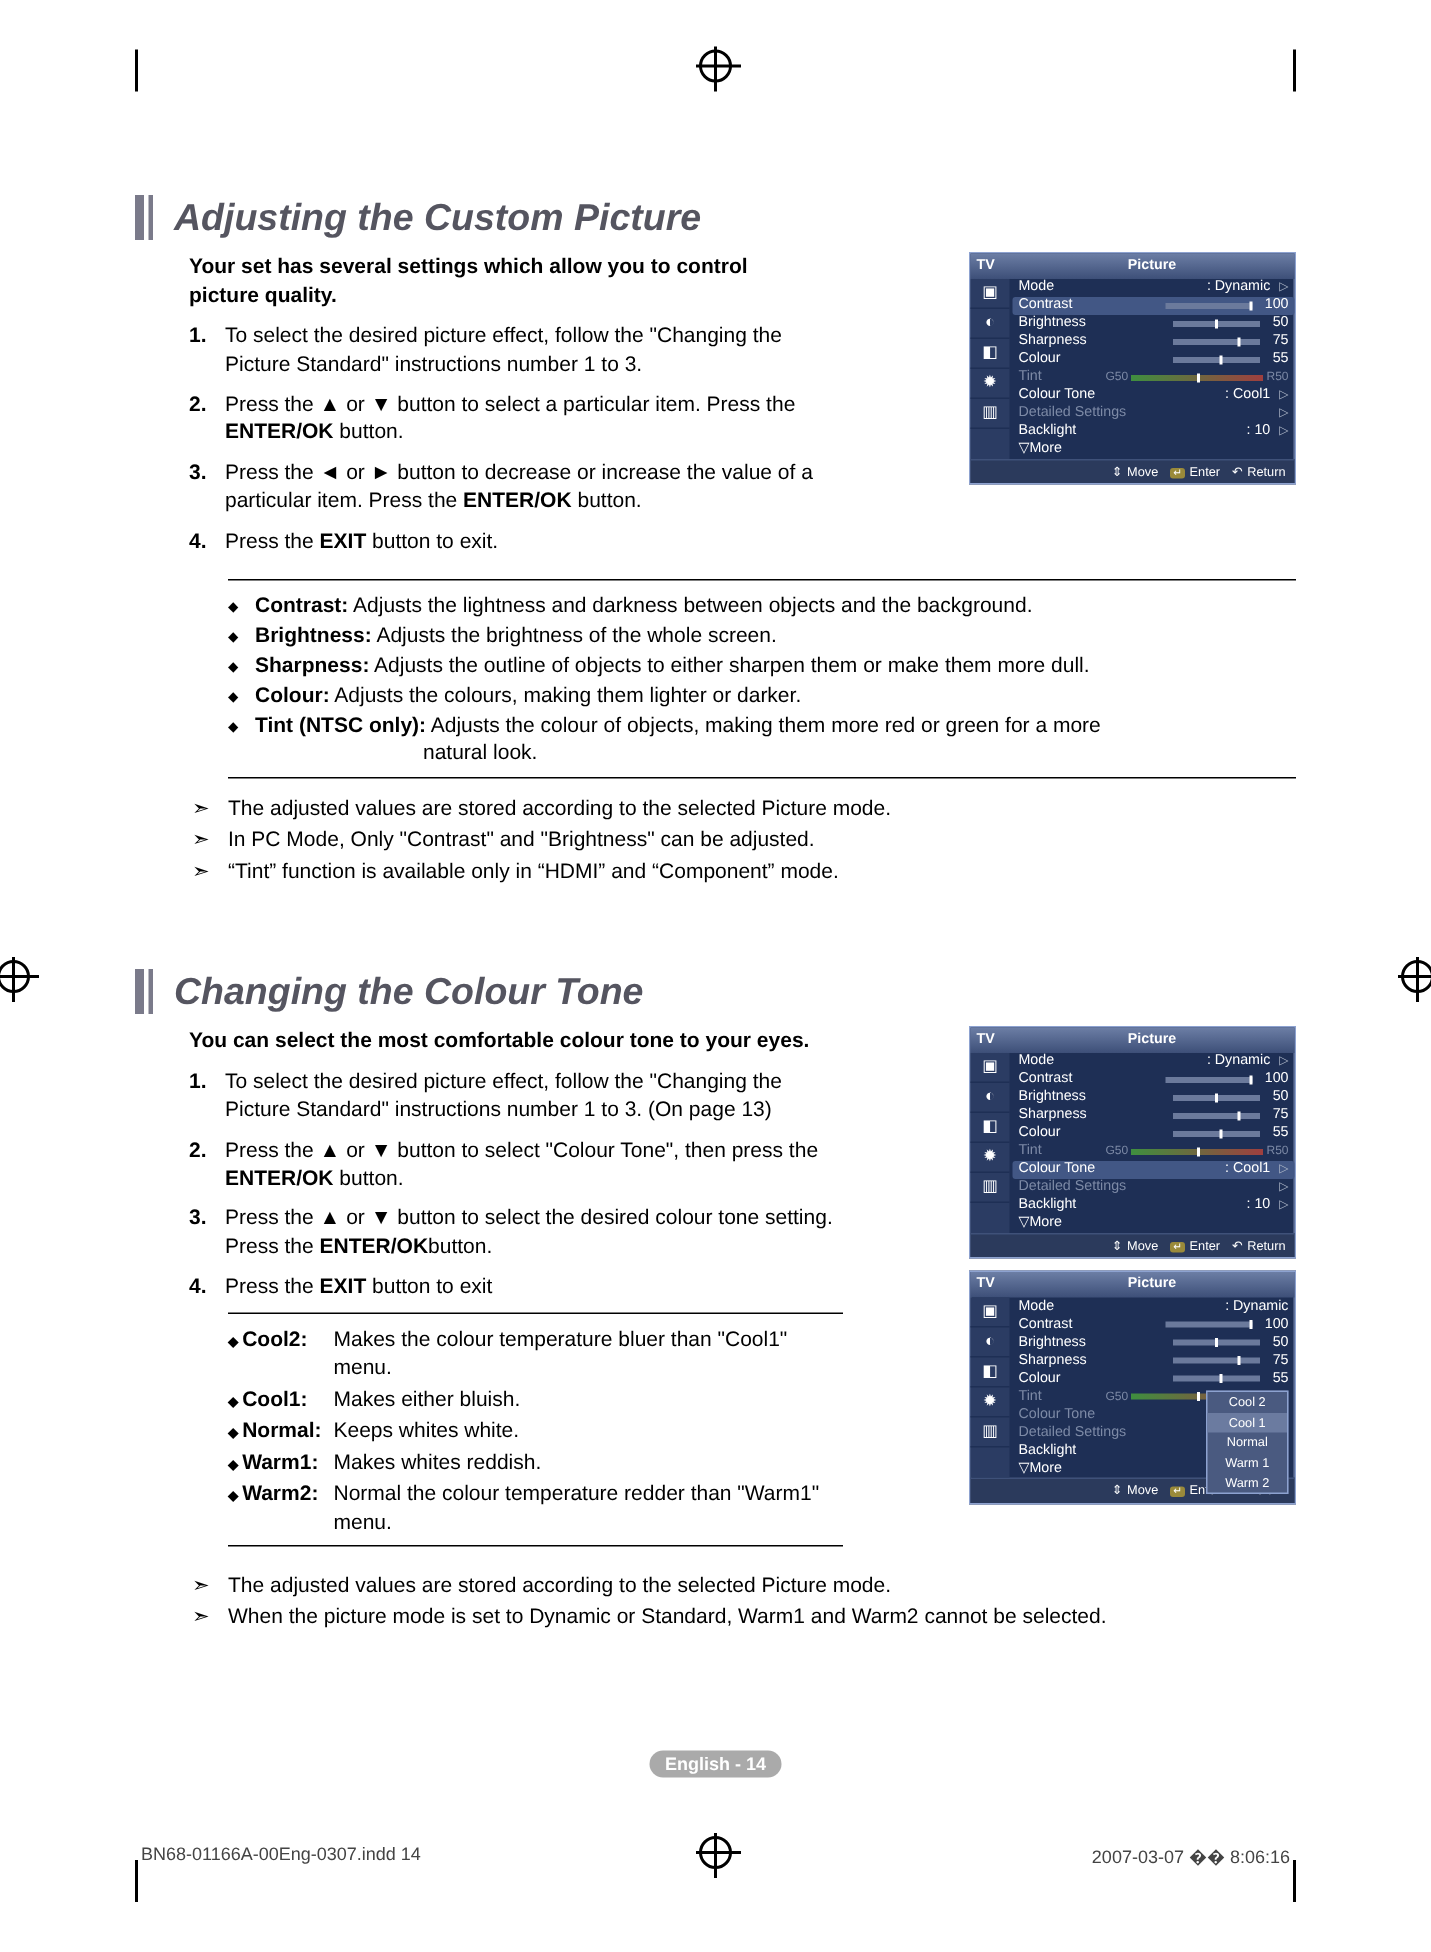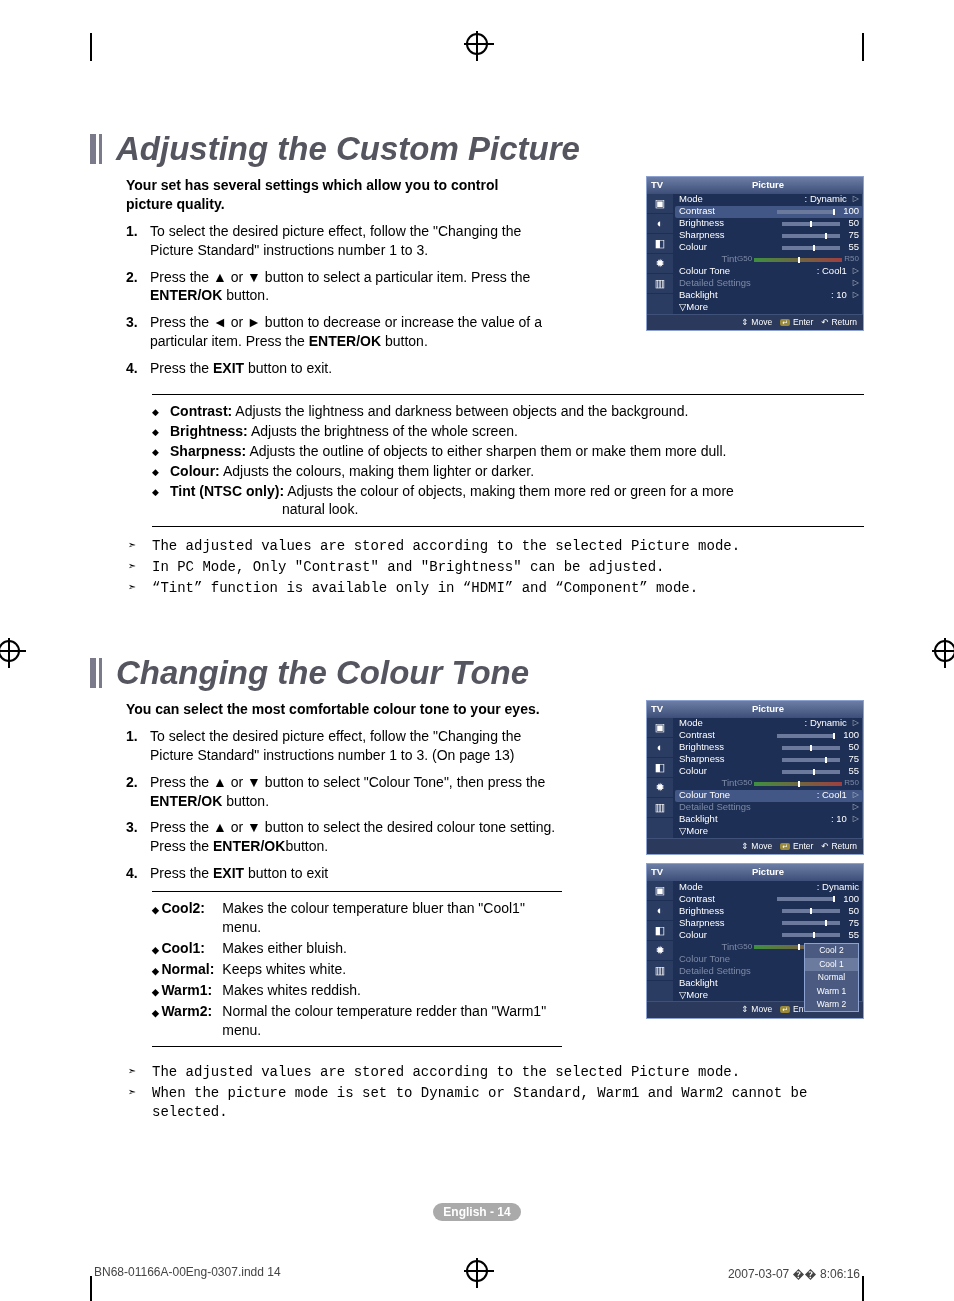--- a/index.html
+++ b/index.html
@@ -15,37 +15,37 @@
   .regmark::before { left:50%; top:-4px; width:2px; height:30px; transform:translateX(-50%); }
   .regmark::after  { top:50%; left:-4px; height:2px; width:30px; transform:translateY(-50%); }
   .regmark.top { top: 33px; left: 50%; transform: translateX(-50%); }
   .regmark.bot { bottom: 40px; left: 50%; transform: translateX(-50%); }
   .regmark.left{ top: 640px; left: -2px; }
   .regmark.right{ top: 640px; right: -2px; }
 
   .section { position: relative; margin-bottom: 44px; }
   .sec-bar { border-left: 6px solid #7a7a8a; height: 30px; }
   .sec-bar2 { border-left: 3px solid #7a7a8a; height: 30px; margin-left: 3px; }
-  .sec-title { font-size: 33px; font-weight: bold; font-style: italic; color: #555560; padding-left: 14px; }
+  .sec-title { font-size: 25px; font-weight: bold; font-style: italic; color: #555560; padding-left: 14px; }
   .sec-head { display: flex; align-items: center; margin-bottom: 8px; }
 
   .content { padding-left: 36px; font-size: 14px; line-height: 1.35; }
   .intro { font-weight: bold; margin-bottom: 8px; max-width: 420px; }
   ol.steps { list-style: none; }
   ol.steps > li { display: flex; margin-bottom: 8px; max-width: 430px; }
   ol.steps > li .num { font-weight: bold; width: 24px; flex-shrink: 0; }
   ol.steps > li .body { flex: 1; }
 
   .rule { border-top: 1px solid #000; border-bottom: 1px solid #000; margin: 8px 0 10px 26px; padding: 6px 0; }
   .diamond-list { list-style: none; }
   .diamond-list li { position: relative; padding-left: 18px; margin: 1px 0; }
   .diamond-list li::before { content:"◆"; position:absolute; left:0; font-size:9px; top:4px; }
 
   .arrow-list { list-style: none; margin-top: 6px; margin-left: 2px; }
-  .arrow-list li { position: relative; padding-left: 24px; margin: 2px 0; font-family: Liberation Mono, monospace; }
+  .arrow-list li { position: relative; padding-left: 24px; margin: 2px 0; }
   .arrow-list li::before { content:"➣"; position:absolute; left:0; font-size:14px; top:0; }
 
   .float-osd { float: right; margin-left: 24px; margin-bottom: 6px; }
 
   
   .osd { width: 218px; font-size: 9.5px; color: #fff; border: 1px solid #8da2d0; box-shadow: 0 0 0 1px #46577e inset; background: #1e2f55; margin-bottom: 8px; }
   .osd-header { display:flex; padding: 2px 4px; background: linear-gradient(#6c7ea5,#3d4f78); font-weight: bold; }
   .osd-header .tv { color:#fff; width: 26px; }
   .osd-header .title { flex:1; text-align:center; }
   .osd-body { display:flex; }
@@ -55,21 +55,21 @@
   .row { display:flex; align-items:center; justify-content:space-between; height: 12px; }
   .row.dim { color:#7d8aa6; }
   .row .lab { flex:1; }
   .row .val { text-align:right; display:flex; align-items:center; gap:4px; }
   .row .sl { width: 58px; height: 4px; background:#6b7a9c; position:relative; margin-right:4px; }
   .row .sl i { position:absolute; top:-1px; height:6px; width:2px; background:#fff; }
   .slc { display:flex; align-items:center; }
   .arr { font-size:8px; color:#aeb7c8; margin-left:2px; }
   .row.hl { background:#425785; margin: 0 -4px; padding: 0 4px; border-radius:2px; }
   .tint-row { display:flex; align-items:center; height:12px; }
-  .tint-row .lab { width: 58px; text-align: right; }
+  .tint-row .lab { width: 58px; }
   .tint-row.dim { color:#7d8aa6; }
   .tint-bar { flex:1; height:4px; background:linear-gradient(to right,#3f8f3f,#9f3f3f); position:relative; }
   .tint-bar i { position:absolute; top:-1px; left:50%; width:2px; height:6px; background:#fff; }
   .tint-g { font-size:8px; padding-right:2px; }
   .tint-r { font-size:8px; padding-left:2px; text-align:right; }
   .osd-footer { display:flex; gap:8px; justify-content:flex-end; padding: 2px 6px; background:#2b3a5c; border-top:1px solid #3f5179; font-size:8.5px; }
   .osd-footer span::before { margin-right:3px; }
   .fm::before { content:"⇕"; }
   .fe::before { content:"↵"; background:#9a8a3a; padding:0 2px; border-radius:2px; font-size:7px; }
   .fr::before { content:"↶"; }

